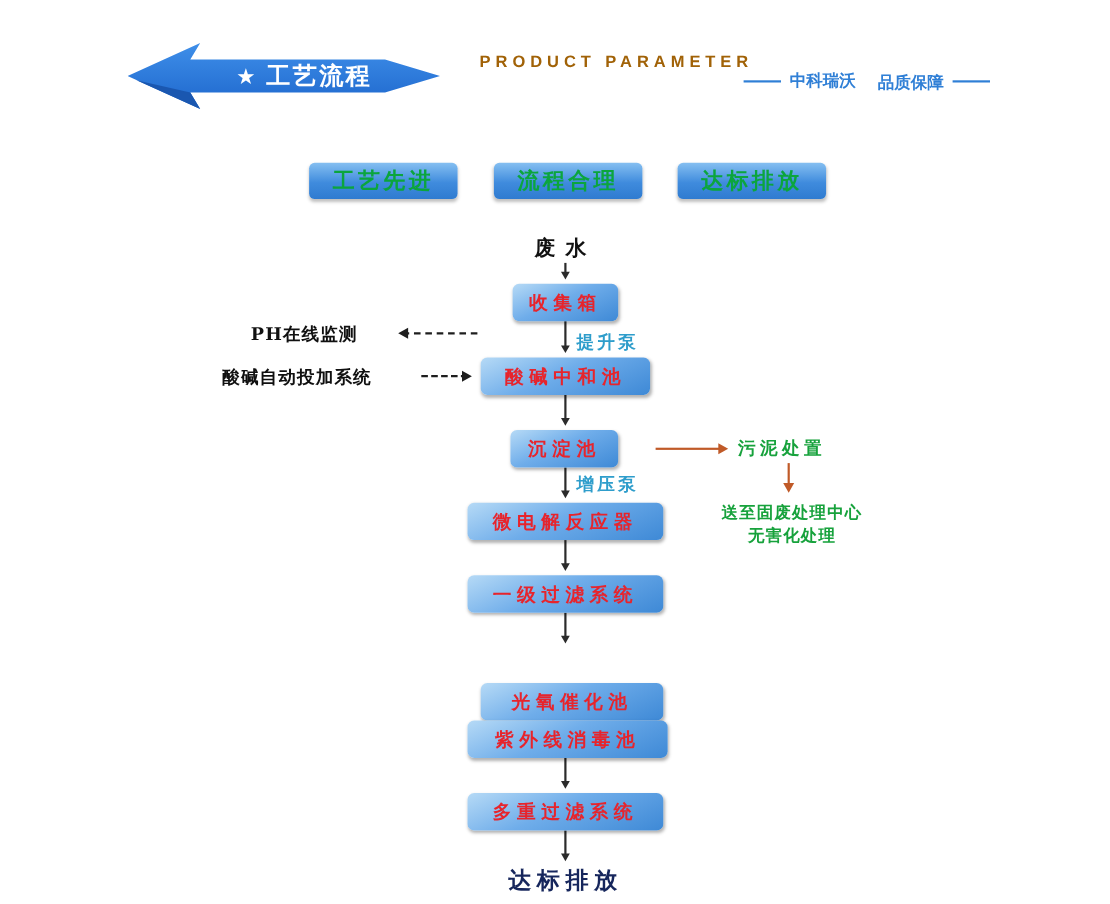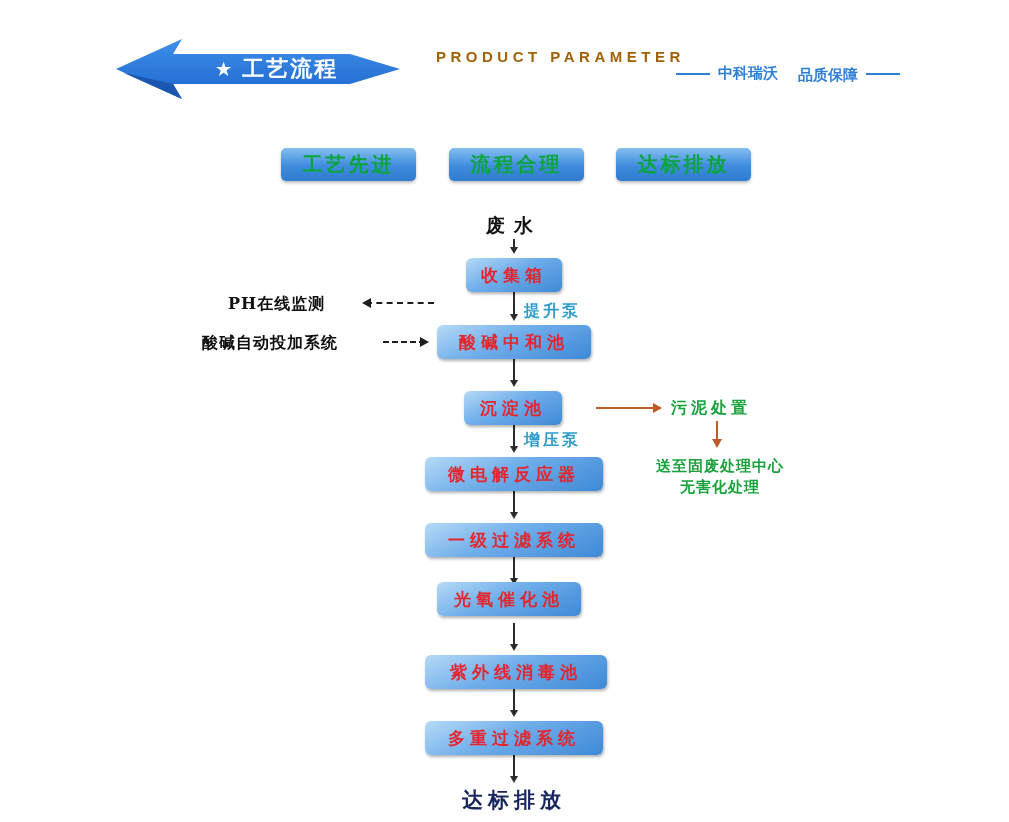--- a/index.html
+++ b/index.html
@@ -48,21 +48,21 @@
     background:linear-gradient(155deg,#b6daf6 0%,#6fadea 45%,#3e89d6 100%);
     color:#e7242c; font-weight:bold; font-size:17px; letter-spacing:5px;
     display:flex; align-items:center; justify-content:center;
     box-shadow:1px 2px 3px rgba(0,0,0,.3);
   }
   .node1 { left:466px; top:258px; width:96px; }
   .node2 { left:437px; top:325px; width:154px; }
   .node3 { left:464px; top:391px; width:98px; }
   .node4 { left:425px; top:457px; width:178px; }
   .node5 { left:425px; top:523px; width:178px; }
-  .node6 { left:437px; top:582px; width:144px; }
+  .node6 { left:437px; top:621px; width:166px; }
   .node7 { left:425px; top:655px; width:182px; }
   .node8 { left:425px; top:721px; width:178px; }
 
   .start-label {
     position:absolute; left:454px; top:213px; width:120px; text-align:center;
     color:#111; font-size:19px; font-weight:bold; letter-spacing:9px;
     font-family:"DejaVu Serif", serif;
   }
   .end-label {
     position:absolute; left:419px; top:786px; width:190px; text-align:center;

